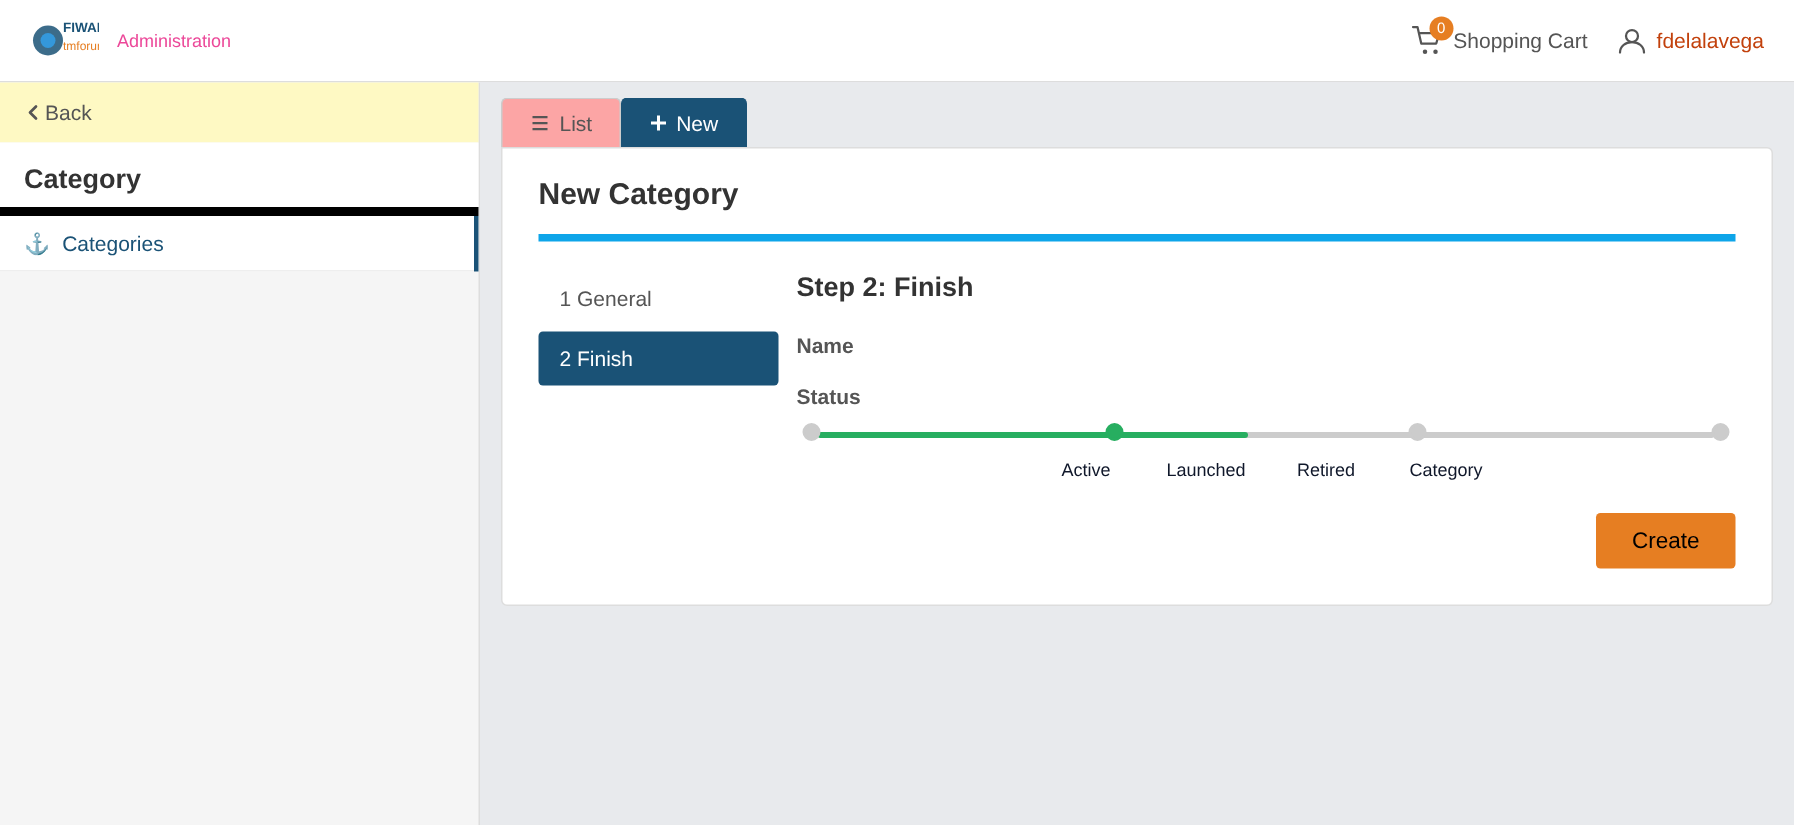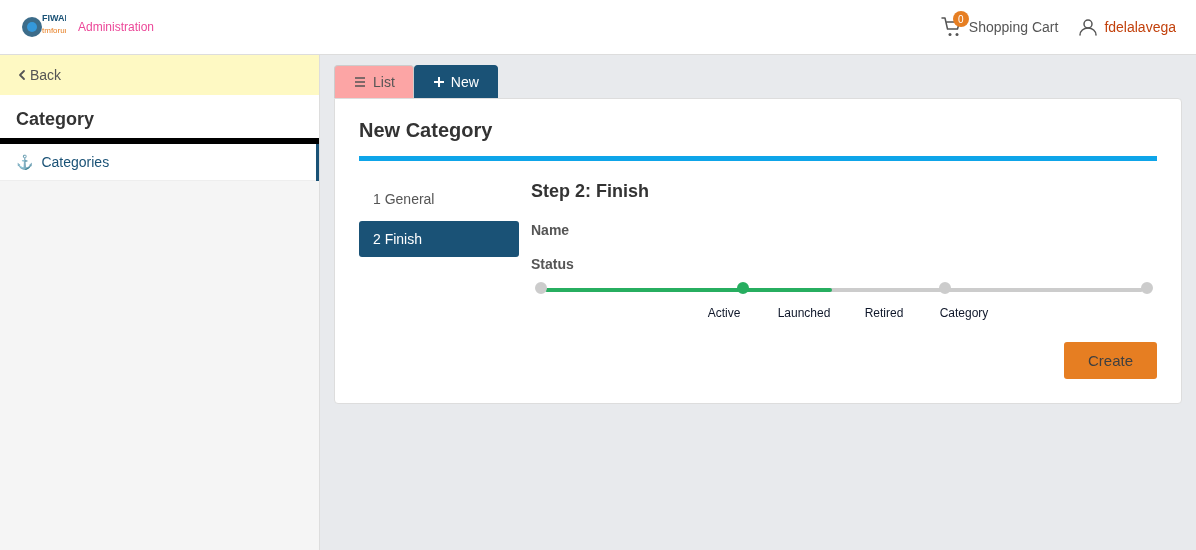--- a/index.html
+++ b/index.html
@@ -302,21 +302,21 @@
     }
 
     
     .form-footer {
       display: flex;
       justify-content: flex-end;
       margin-top: 16px;
     }
     .btn-create {
       background: #e67e22;
-      color: #404040;
+      color: #000000;
       border: none;
       padding: 10px 24px;
       border-radius: 3px;
       font-size: 15px;
       cursor: pointer;
       font-weight: 500;
     }
 
     
     svg { vertical-align: middle; }

